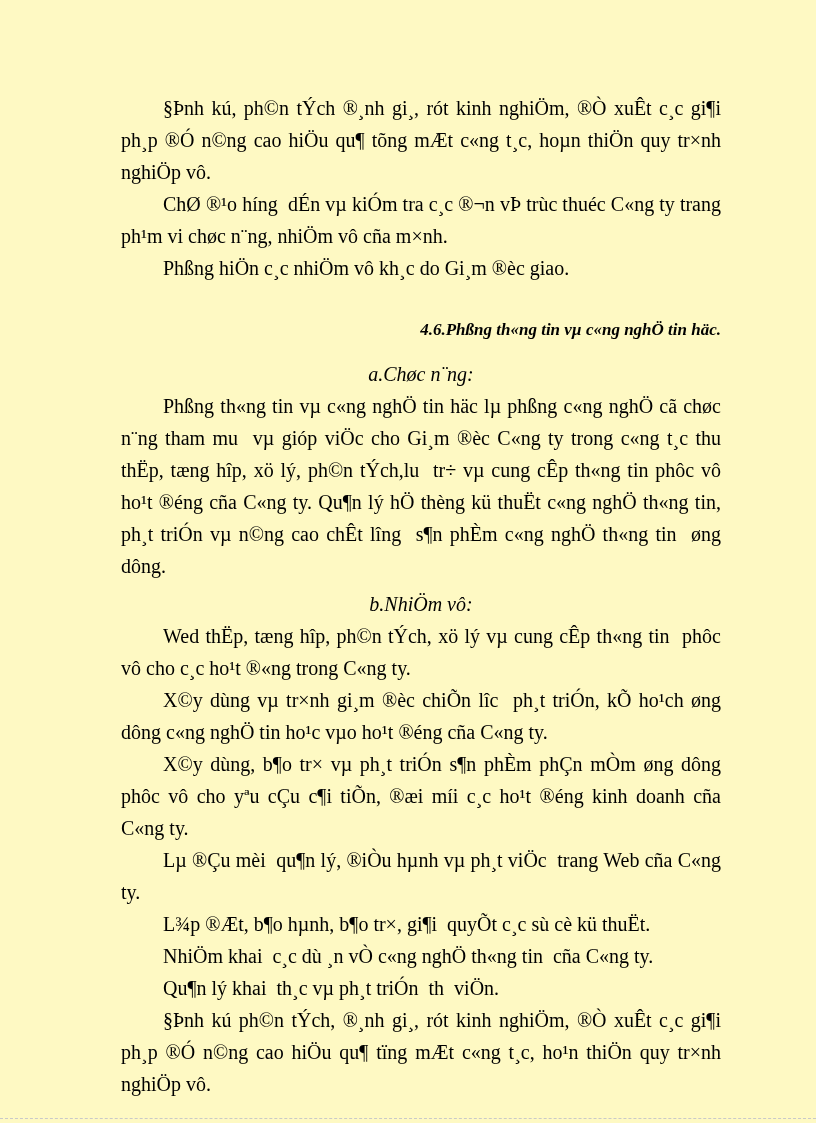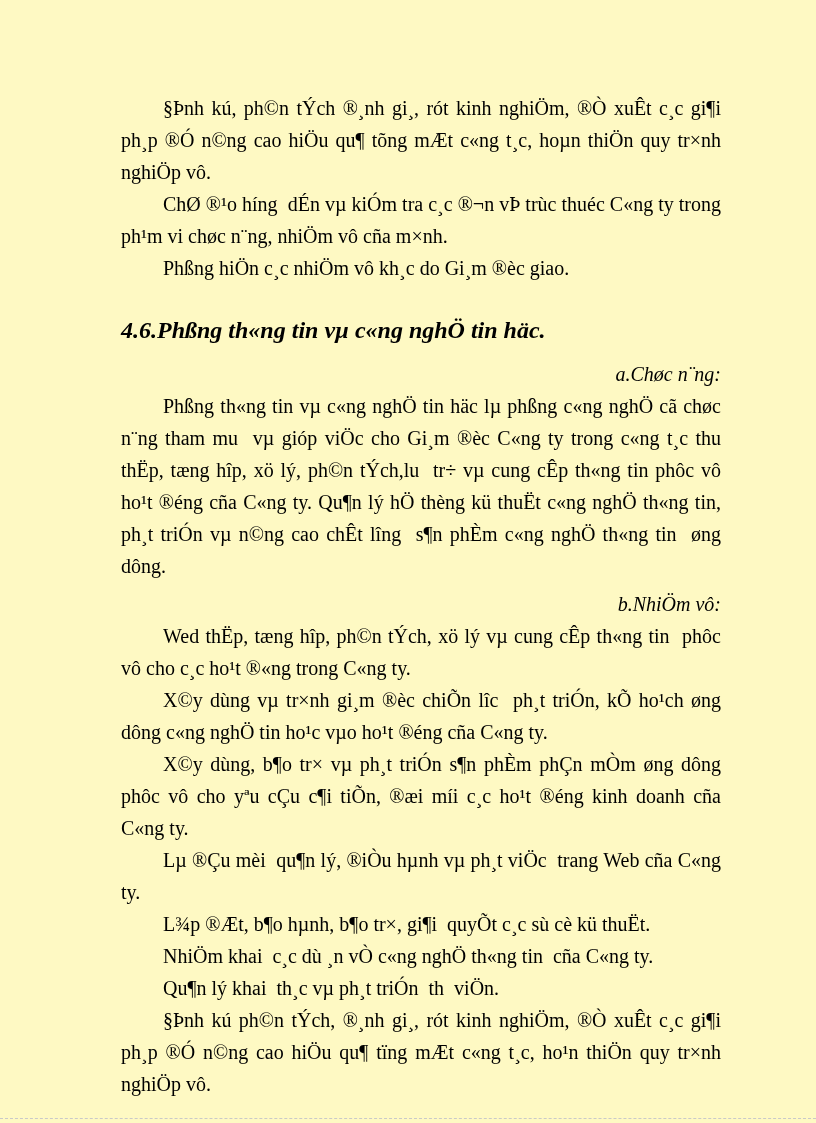--- a/index.html
+++ b/index.html
@@ -30,50 +30,50 @@
     text-align: justify;
   }
   .content p {
     margin: 0;
     text-indent: 42px;
     white-space: pre-wrap;
   }
   .section-heading {
     font-weight: bold;
     font-style: italic;
-    font-size: 24px;
+    font-size: 17px;
     text-indent: 0 !important;
-    text-align: left;
+    text-align: right;
     margin-top: 30px !important;
     margin-bottom: 12px !important;
   }
   .subsection-label {
     font-style: italic;
     text-indent: 0 !important;
-    text-align: right;
+    text-align: center;
   }
   .subsection-label.b-label {
     margin-top: 6px !important;
   }
   .page-break-divider {
     position: absolute;
     left: 0;
     right: 0;
     bottom: 4px;
     height: 0;
     border-top: 1px dashed #c9c9c9;
   }
 </style>
 </head>
 <body>
 
 <div class="page">
   <div class="content">
     <p>§Þnh kú, ph©n tÝch ®¸nh gi¸, rót kinh nghiÖm, ®Ò xuÊt c¸c gi¶i ph¸p ®Ó n©ng cao hiÖu qu¶ tõng mÆt c«ng t¸c, hoµn thiÖn quy tr×nh nghiÖp vô.</p>
-    <p>ChØ ®¹o híng  dÉn vµ kiÓm tra c¸c ®¬n vÞ trùc thuéc C«ng ty trong ph¹m vi chøc n¨ng, nhiÖm vô cña m×nh.</p>
+    <p>ChØ ®¹o híng  dÉn vµ kiÓm tra c¸c ®¬n vÞ trùc thuéc C«ng ty trang ph¹m vi chøc n¨ng, nhiÖm vô cña m×nh.</p>
     <p>Phßng hiÖn c¸c nhiÖm vô kh¸c do Gi¸m ®èc giao.</p>
     <p class="section-heading">4.6.Phßng th«ng tin vµ c«ng nghÖ tin häc.</p>
     <p class="subsection-label a-label">a.Chøc n¨ng:</p>
     <p>Phßng th«ng tin vµ c«ng nghÖ tin häc lµ phßng c«ng nghÖ cã chøc n¨ng tham mu  vµ gióp viÖc cho Gi¸m ®èc C«ng ty trong c«ng t¸c thu thËp, tæng hîp, xö lý, ph©n tÝch,lu  tr÷ vµ cung cÊp th«ng tin phôc vô ho¹t ®éng cña C«ng ty. Qu¶n lý hÖ thèng kü thuËt c«ng nghÖ th«ng tin, ph¸t triÓn vµ n©ng cao chÊt lîng  s¶n phÈm c«ng nghÖ th«ng tin  øng dông.</p>
     <p class="subsection-label b-label">b.NhiÖm vô:</p>
     <p>Wed thËp, tæng hîp, ph©n tÝch, xö lý vµ cung cÊp th«ng tin  phôc vô cho c¸c ho¹t ®«ng trong C«ng ty.</p>
     <p>X©y dùng vµ tr×nh gi¸m ®èc chiÕn lîc  ph¸t triÓn, kÕ ho¹ch øng dông c«ng nghÖ tin ho¹c vµo ho¹t ®éng cña C«ng ty.</p>
     <p>X©y dùng, b¶o tr× vµ ph¸t triÓn s¶n phÈm phÇn mÒm øng dông phôc vô cho yªu cÇu c¶i tiÕn, ®æi míi c¸c ho¹t ®éng kinh doanh cña C«ng ty.</p>
     <p>Lµ ®Çu mèi  qu¶n lý, ®iÒu hµnh vµ ph¸t viÖc  trang Web cña C«ng ty.</p>
     <p>L¾p ®Æt, b¶o hµnh, b¶o tr×, gi¶i  quyÕt c¸c sù cè kü thuËt.</p>

